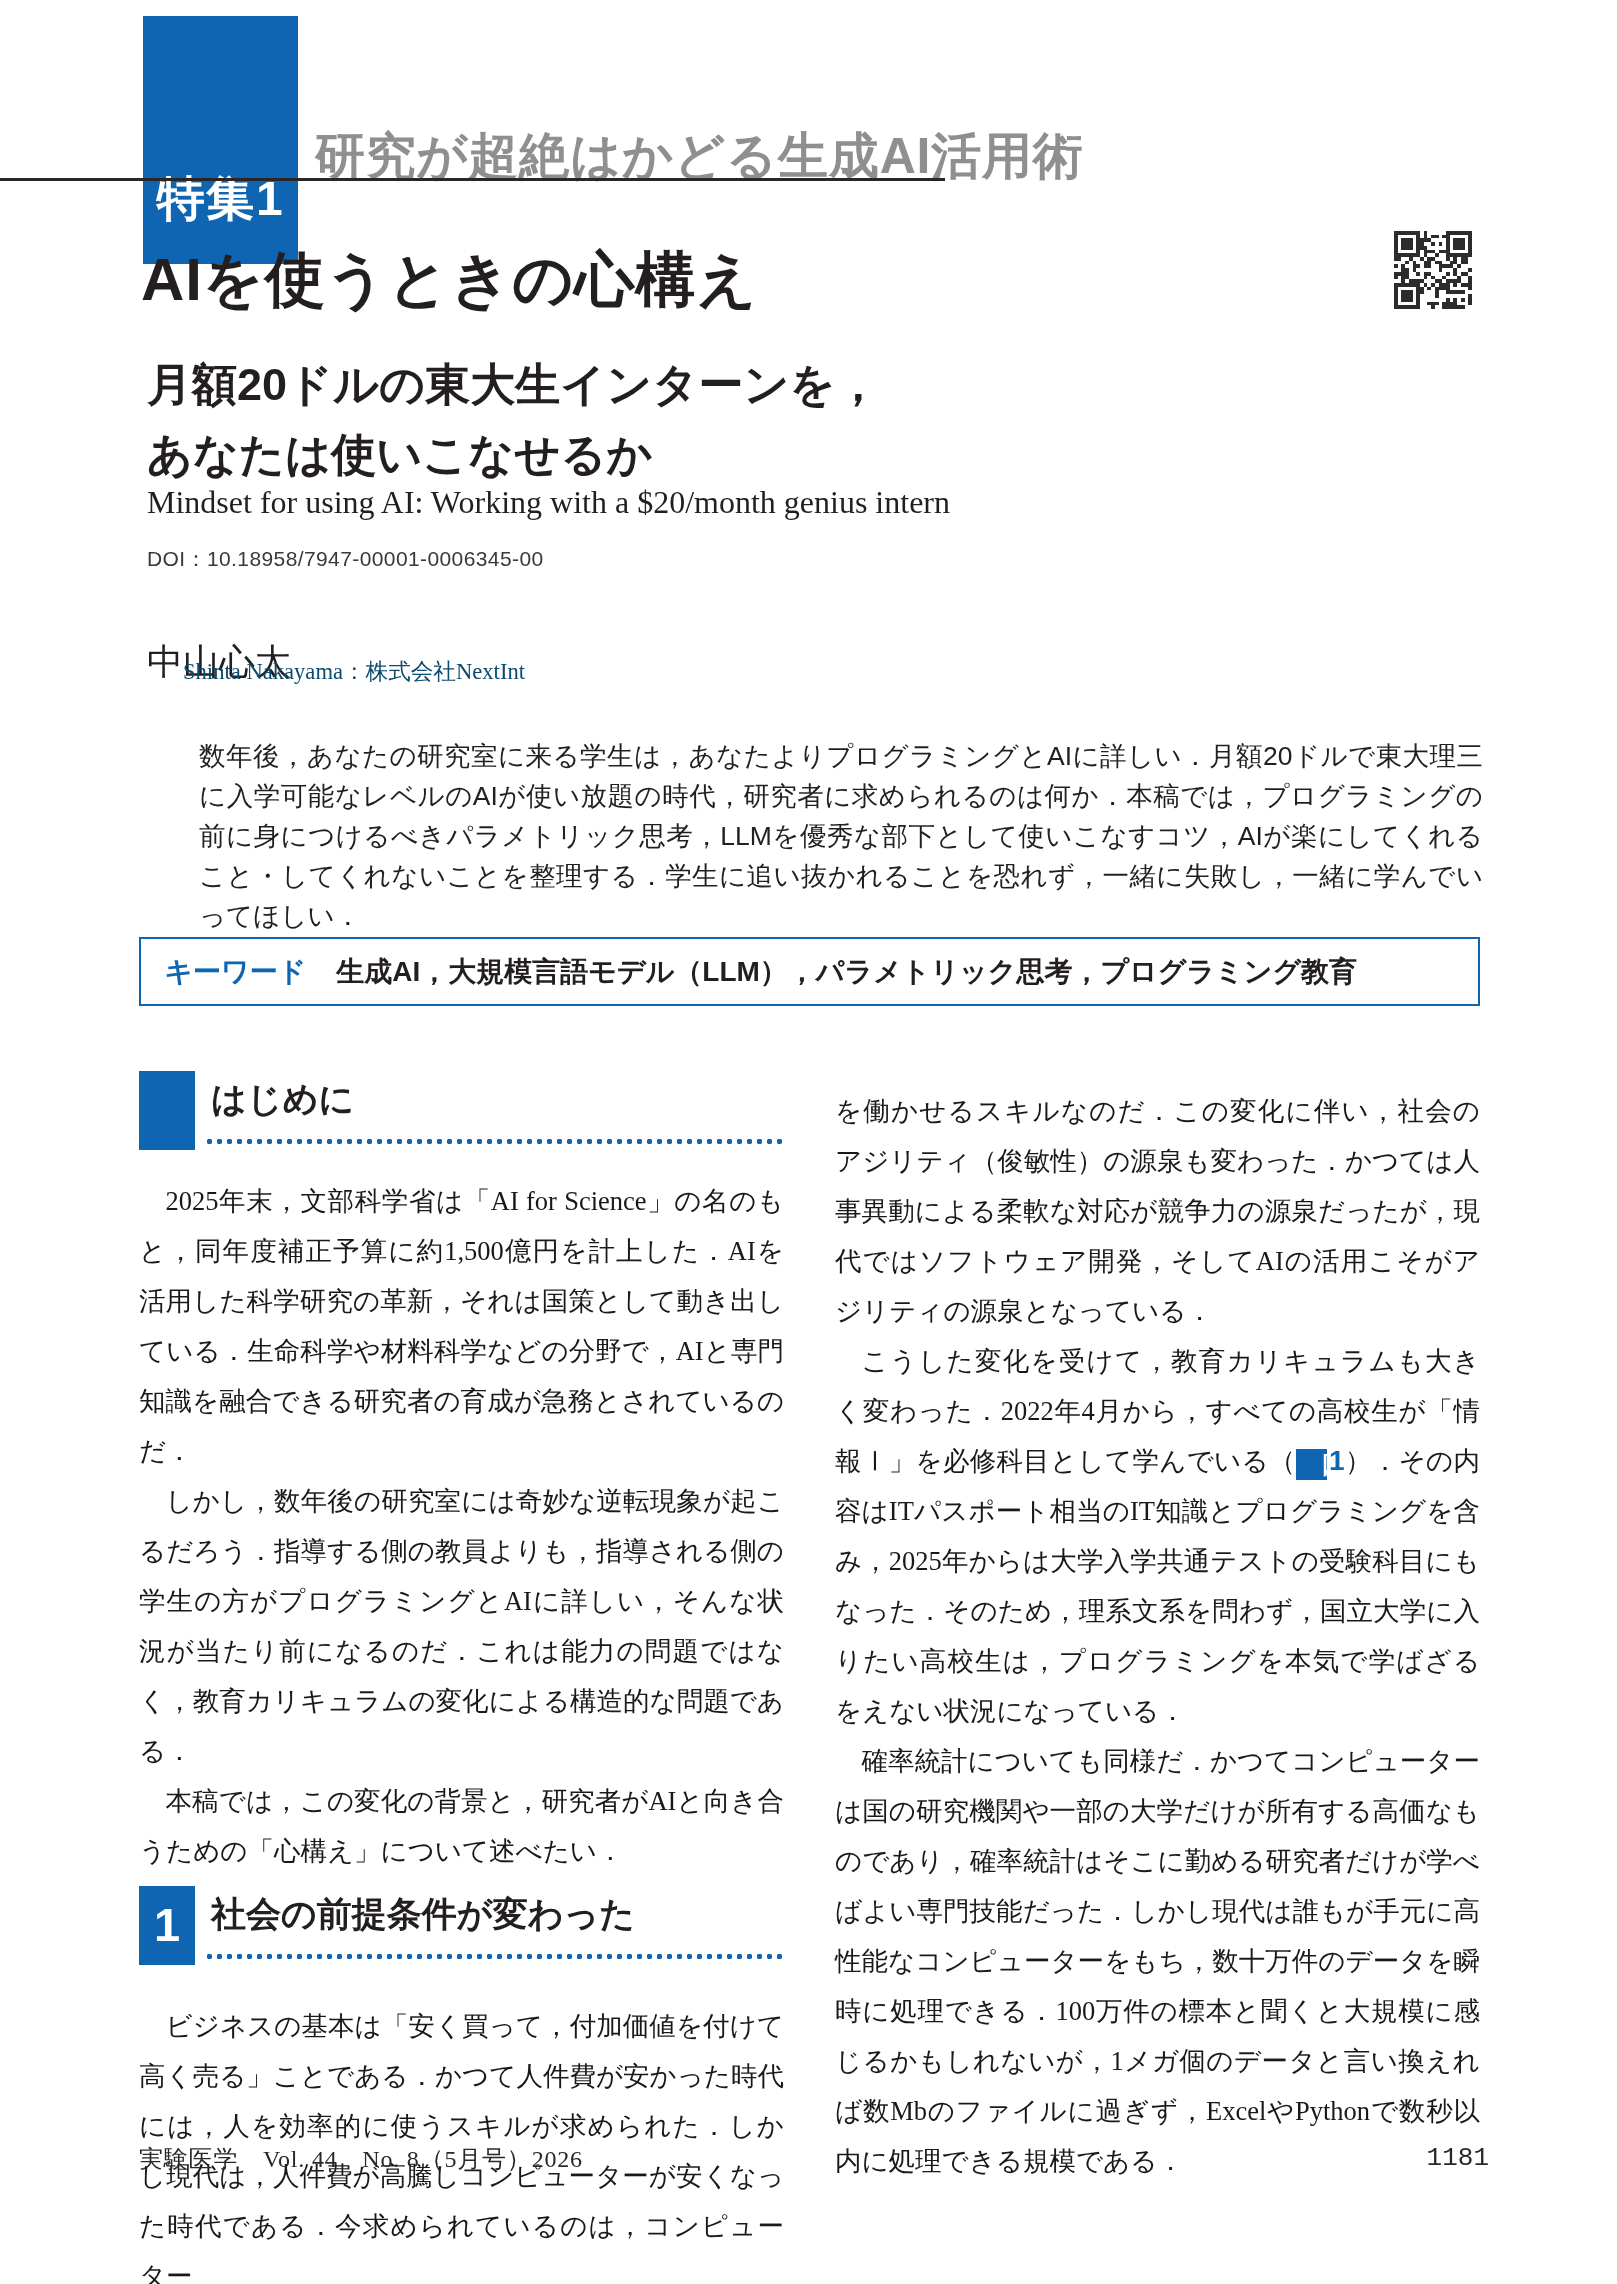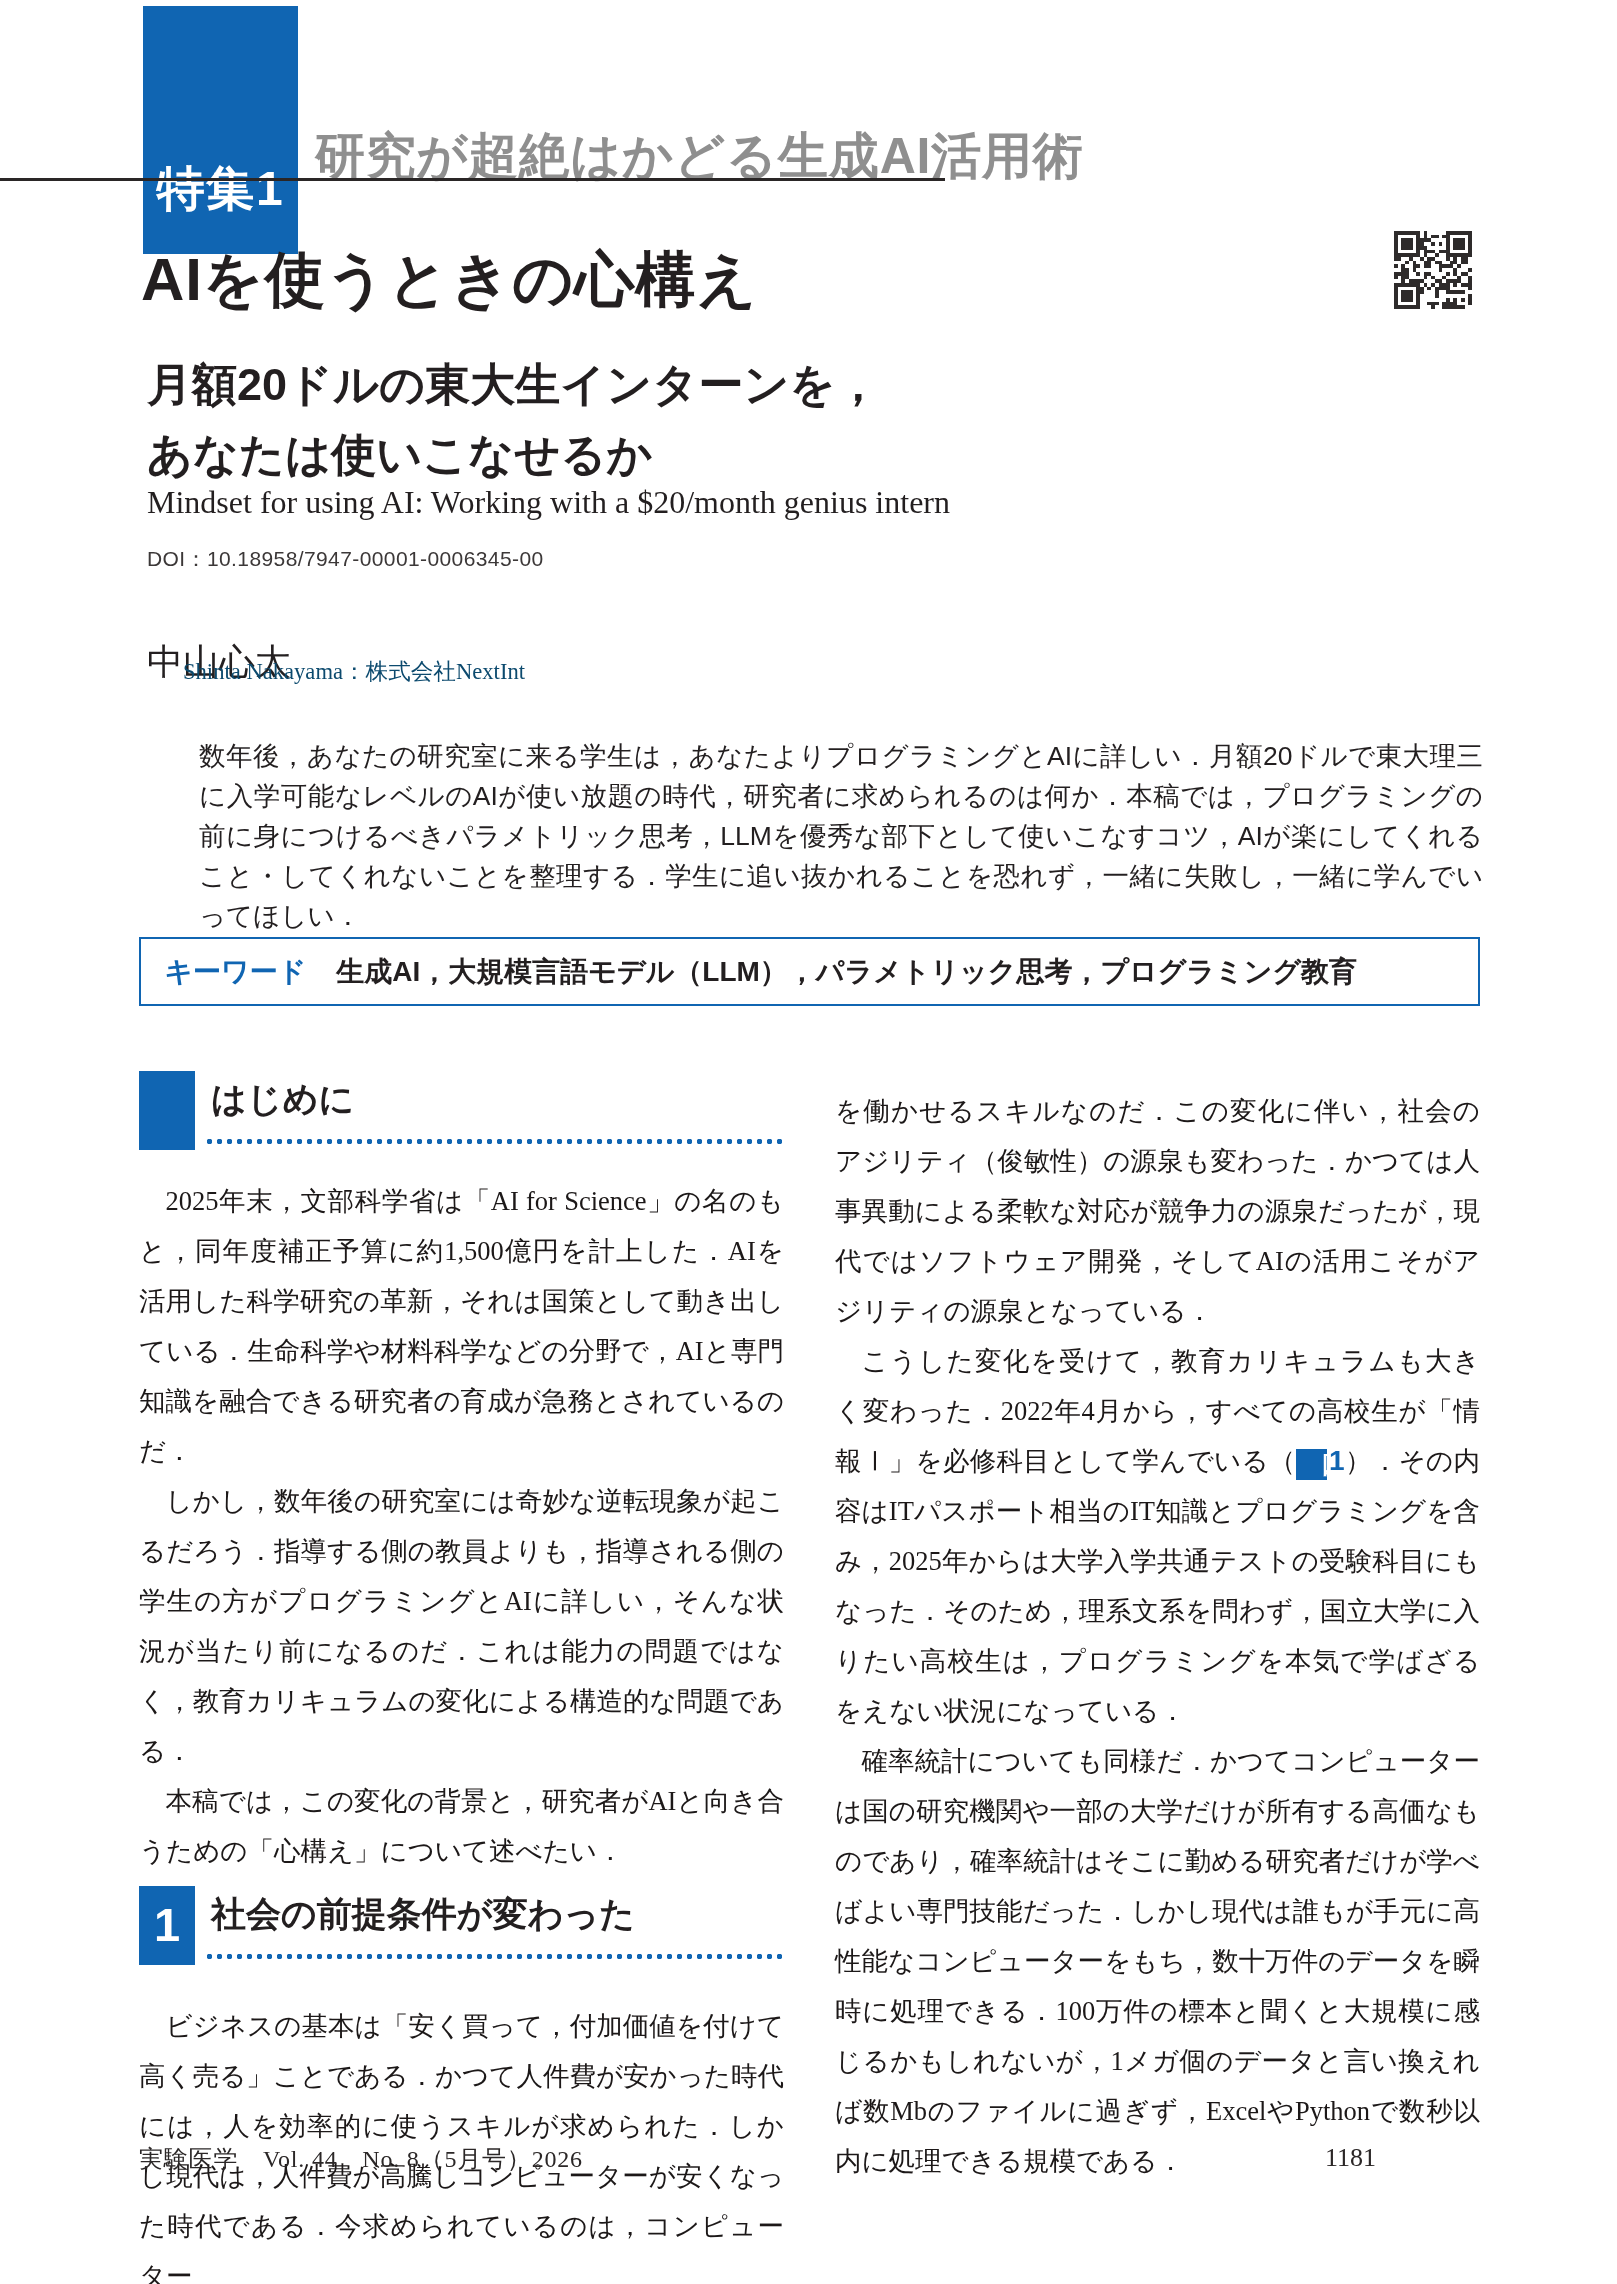--- a/index.html
+++ b/index.html
@@ -1,20 +1,20 @@
 <!DOCTYPE html>
 <html lang="ja" style="font-size:12.5px"><head>
 <meta charset="utf-8">
 <style>
   html,body{margin:0;padding:0;background:#ffffff;}
   #page{position:relative;width:1618px;height:2284px;background:#ffffff;overflow:hidden;
         font-family:"Liberation Sans",sans-serif;color:#1f1b1a;}
 
   
-  #feature-tag{position:absolute;left:143px;top:6px;width:155px;height:248px;background:#1065b2;}
+  #feature-tag{position:absolute;left:143px;top:16px;width:155px;height:248px;background:#1065b2;}
   #feature-tag .tag-label{position:absolute;left:0;right:0;bottom:33px;text-align:center;
         color:#ffffff;font-size:48px;font-weight:bold;letter-spacing:1.6px;}
   #series-title{position:absolute;left:315px;top:123px;font-size:50px;font-weight:bold;
         color:#8f8f8f;letter-spacing:0.8px;white-space:nowrap;}
   #header-rule{position:absolute;left:0;top:178px;width:945px;height:3.1px;background:#2a2626;}
 
   
   #article-title{position:absolute;left:141px;top:240px;font-size:60px;font-weight:900;
         letter-spacing:0.8px;color:#231f20;white-space:nowrap;}
   .subtitle{position:absolute;left:147px;font-size:45px;font-weight:bold;color:#231f20;white-space:nowrap;}
@@ -67,22 +67,22 @@
   .figref{white-space:nowrap;}
   .figref-box{display:inline-block;width:31px;height:31px;line-height:31px;background:#1065b2;
         color:#fff;font-family:"Liberation Sans",sans-serif;font-size:24px;font-weight:bold;
         text-align:center;vertical-align:-3.1px;}
   .figref-num{color:#1065b2;font-family:"Liberation Sans",sans-serif;font-weight:bold;font-size:28px;
         margin-left:2.3px;}
 
   
   #footer-journal{position:absolute;left:139px;top:2143px;width:1337px;text-align:left;
         font-family:"Liberation Serif",serif;font-size:24px;color:#2b2727;letter-spacing:0.8px;}
-  #footer-page{position:absolute;left:1325px;top:2143px;width:164px;
-        font-family:Liberation Serif, serif;font-size:26px;color:#2b2727;}
+  #footer-page{position:absolute;left:1325px;top:2143px;width:164px;text-align:right;
+        font-family:Liberation Mono, monospace;font-size:26px;color:#2b2727;}
 </style>
 </head>
 <body>
 
 <div id="page">
 
   <div id="feature-tag">
     <div class="tag-label">特集1</div>
   </div>
   <div id="series-title">研究が超絶はかどる生成AI活用術</div>

